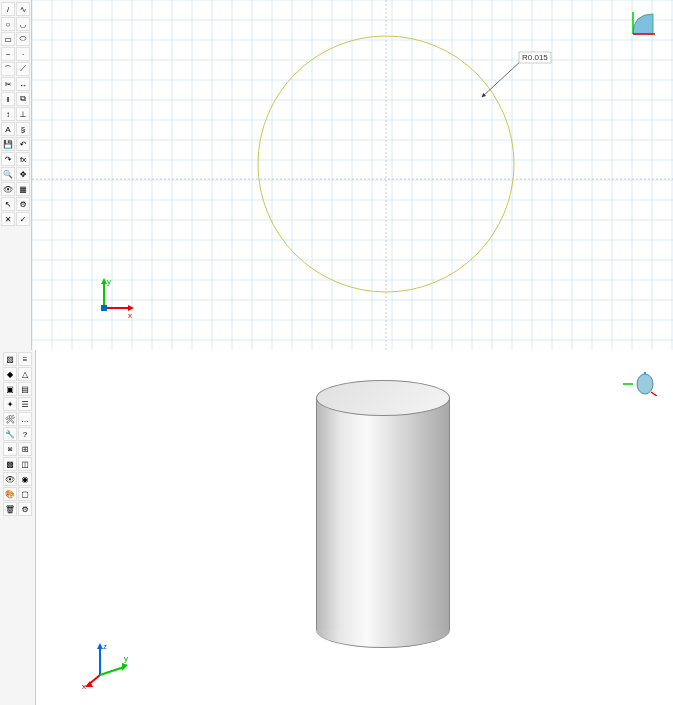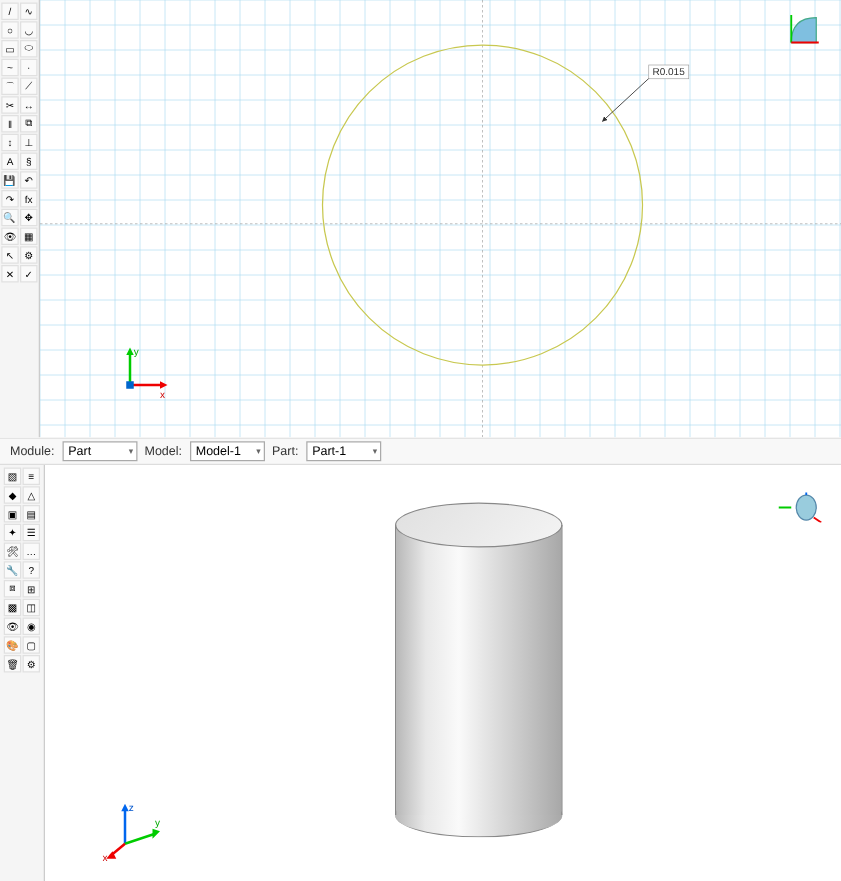--- a/index.html
+++ b/index.html
@@ -192,34 +192,20 @@
     </svg>
     <svg class="triad triad-tr" width="36" height="36">
       <path d="M6 26 Q6 6 26 6 L26 26 Z" fill="#7fbfe0" stroke="#4a8" stroke-width="1"></path>
       <line x1="6" y1="26" x2="6" y2="4" stroke="#0c0" stroke-width="1.5"></line>
       <line x1="6" y1="26" x2="28" y2="26" stroke="#e00" stroke-width="1.5"></line>
     </svg>
   </div>
 </div>
 
 <div class="pane pane-bottom">
-  <div class="context-bar">
-    <span class="ctx-label">Module:</span>
-    <span class="ctx-select">
-        <span>Part</span>
-      </span>
-    <span class="ctx-label">Model:</span>
-    <span class="ctx-select">
-        <span>Model-1</span>
-      </span>
-    <span class="ctx-label">Part:</span>
-    <span class="ctx-select">
-        <span>Part-1</span>
-      </span>
-  </div>
   <div class="pane-body">
     <div class="toolbar-v toolbar-v2" id="part-tb">
         <div class="tool-row">
           <div class="tool-btn" title="create-part">▧</div>
           <div class="tool-btn" title="part-manager">≡</div>
         </div>
         <div class="tool-row">
           <div class="tool-btn" title="shape">◆</div>
           <div class="tool-btn" title="geometry">△</div>
         </div>

